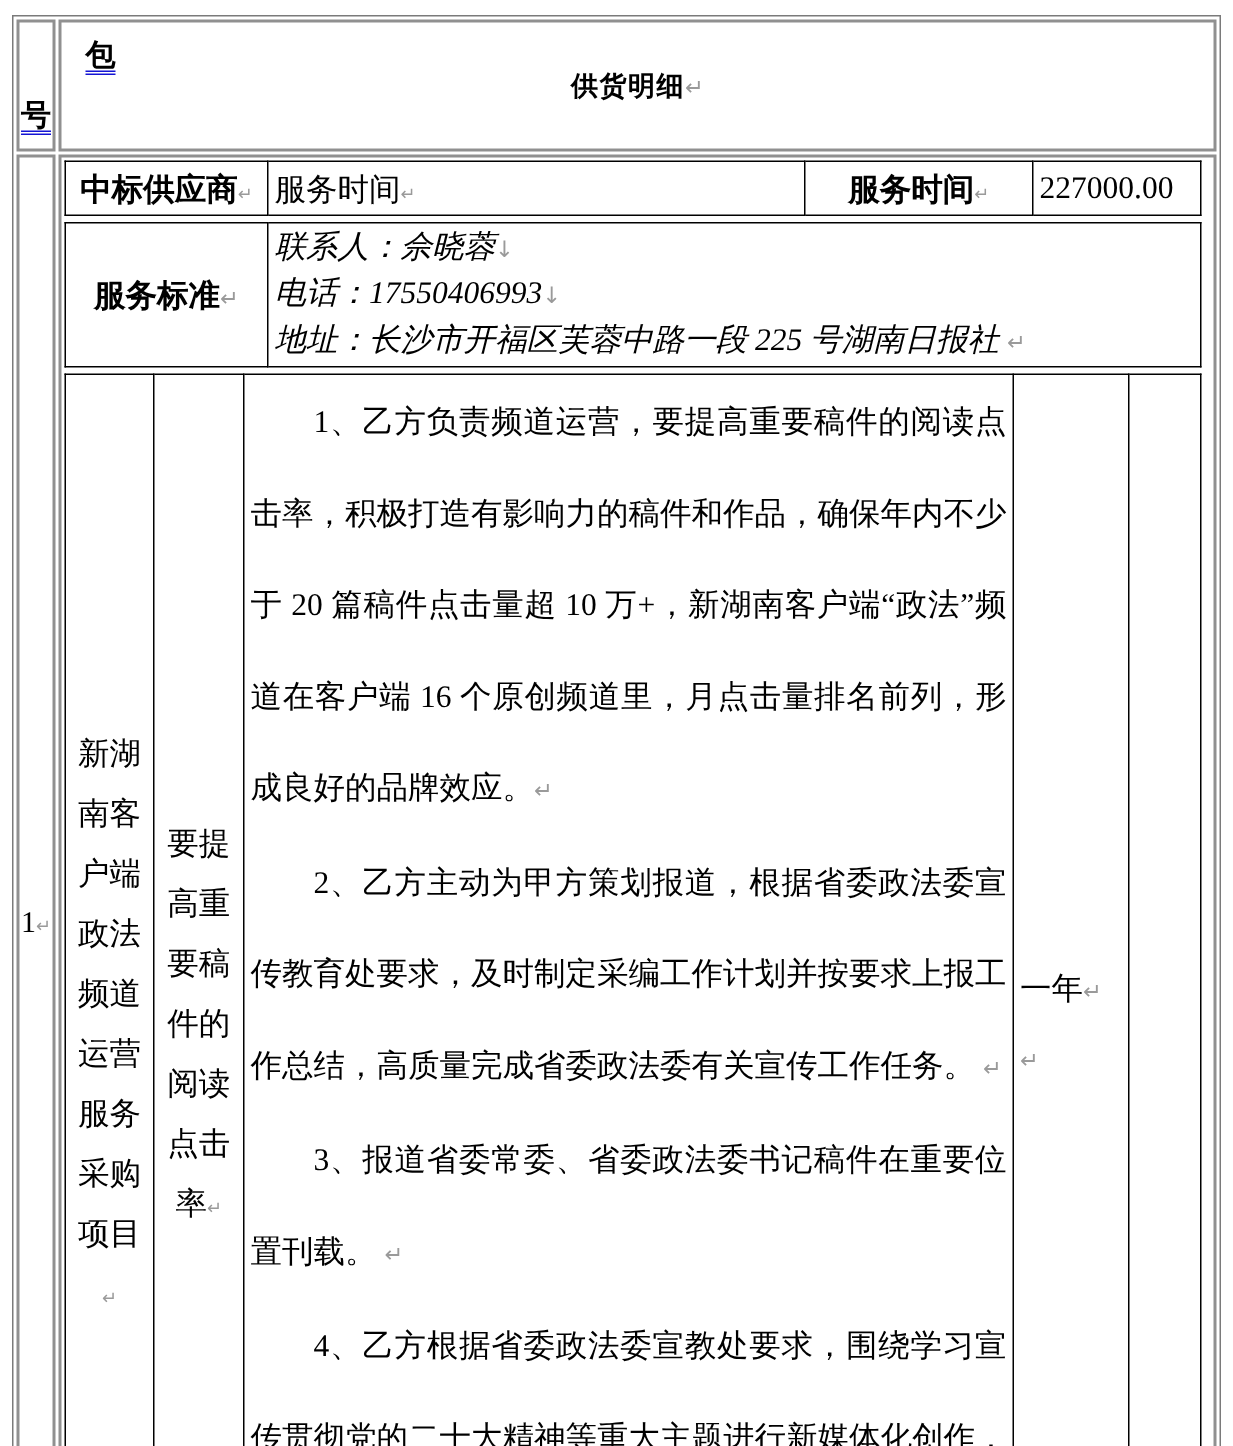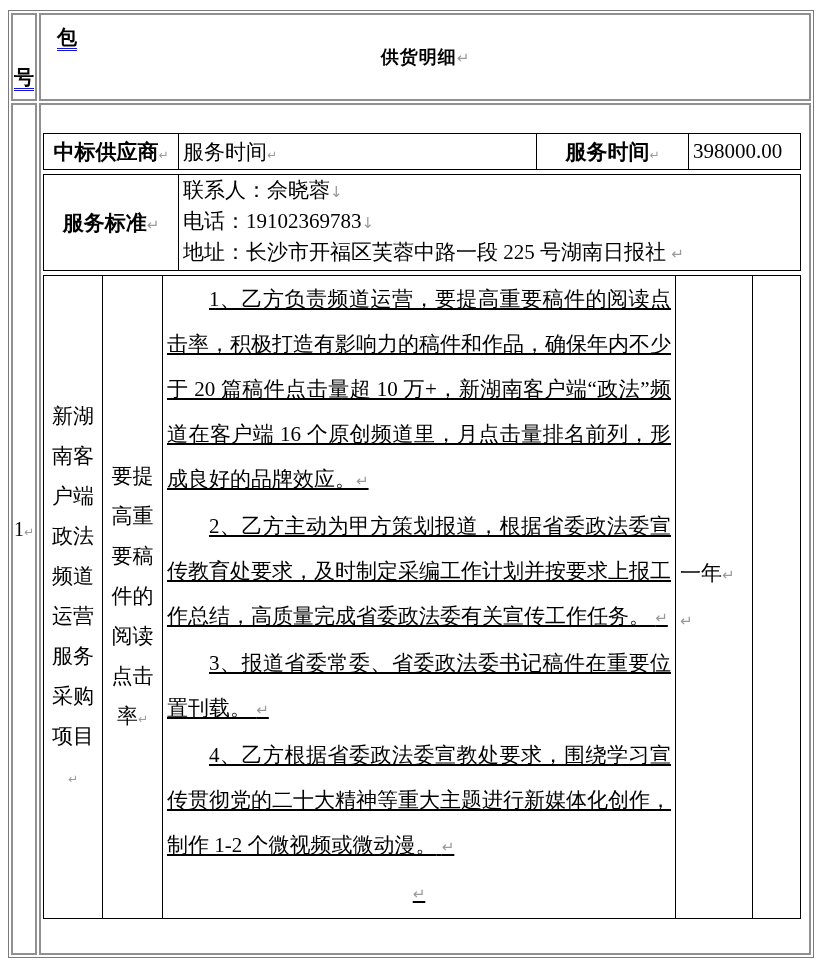--- a/index.html
+++ b/index.html
@@ -45,34 +45,34 @@
   
   .inner{border-collapse:collapse;width:100%;margin:0 0 4px 0;}
   .inner td{
     border:1px solid var(--border-black);
     font-size:21px;padding:1px 4px;vertical-align:middle;
     box-sizing:border-box;overflow:hidden;
   }
   .lbl{font-weight:bold;text-align:center;}
   .rowA td{height:36px;}
   .contact-cell{padding:2px 6px;}
-  .contact-line{line-height:29px;white-space:nowrap;}
+  .contact-line{line-height:29px;white-space:nowrap;font-style:italic;}
   .hdr-row td{
     font-weight:bold;text-align:center;line-height:27px;
     height:56px;padding:1px;
   }
   .data-row > td{height:638px;}
   .cell-project,.cell-scope{
     text-align:center;line-height:40px;padding:1px;
     word-break:break-all;
   }
   .cell-req{vertical-align:top;padding:6px 3px 0 3px;}
   .req{
-    margin:0;font-size:21px;line-height:45px;
-    text-align:justify;text-indent:42px;word-break:break-all;text-decoration:underline;
+    margin:0;font-size:21px;line-height:61px;
+    text-align:justify;text-indent:42px;word-break:break-all;
   }
   .req-final{text-align:center;text-indent:0;}
   .cell-time{line-height:44px;padding:1px;}
   
   .mark{
     color:var(--mark-gray);
     font-family:"DejaVu Sans","Liberation Sans",sans-serif;
     font-size:15px;font-weight:normal;
   }
   .mark.sm{font-size:12px;}
@@ -113,42 +113,42 @@
                 <td class="lbl">
                   <span>中标供应商</span><span class="mark sm">↵</span>
                 </td>
                 <td>
                   <span>服务时间</span><span class="mark sm">↵</span>
                 </td>
                 <td class="lbl">
                   <span>服务时间</span><span class="mark sm">↵</span>
                 </td>
                 <td>
-                  <span>398000.00</span>
+                  <span>227000.00</span>
                 </td>
               </tr>
             </tbody>
           </table>
 
           <table class="inner">
             <colgroup>
                 <col style="width:135px">
                 <col style="width:622px">
               </colgroup>
             <tbody>
               <tr>
                 <td class="lbl">
                   <span>服务标准</span><span class="mark">↵</span>
                 </td>
                 <td class="contact-cell">
                   <div class="contact-line">
                     <span>联系人：佘晓蓉</span><span class="mark">↓</span>
                   </div>
                   <div class="contact-line">
-                    <span>电话：19102369783</span><span class="mark">↓</span>
+                    <span>电话：17550406993</span><span class="mark">↓</span>
                   </div>
                   <div class="contact-line">
                     <span>地址：长沙市开福区芙蓉中路一段 225 号湖南日报社</span> <span class="mark">↵</span>
                   </div>
                 </td>
               </tr>
             </tbody>
           </table>
 
           <table class="inner">

